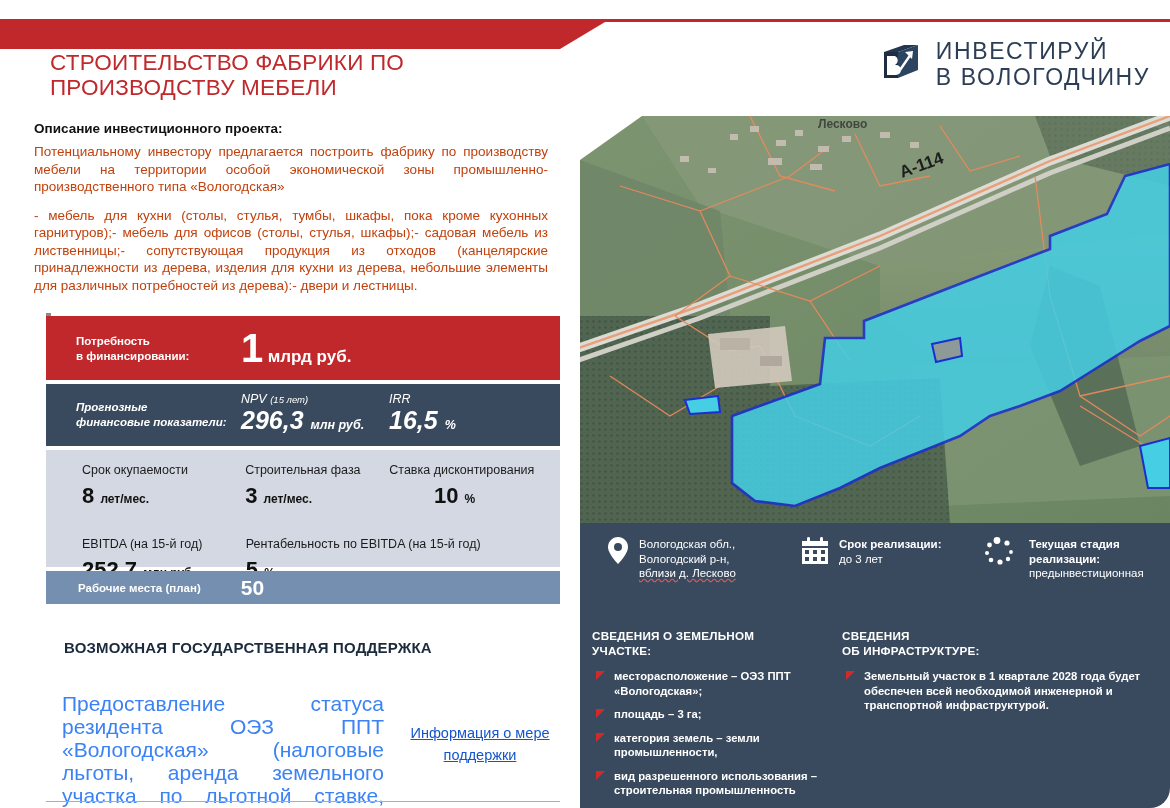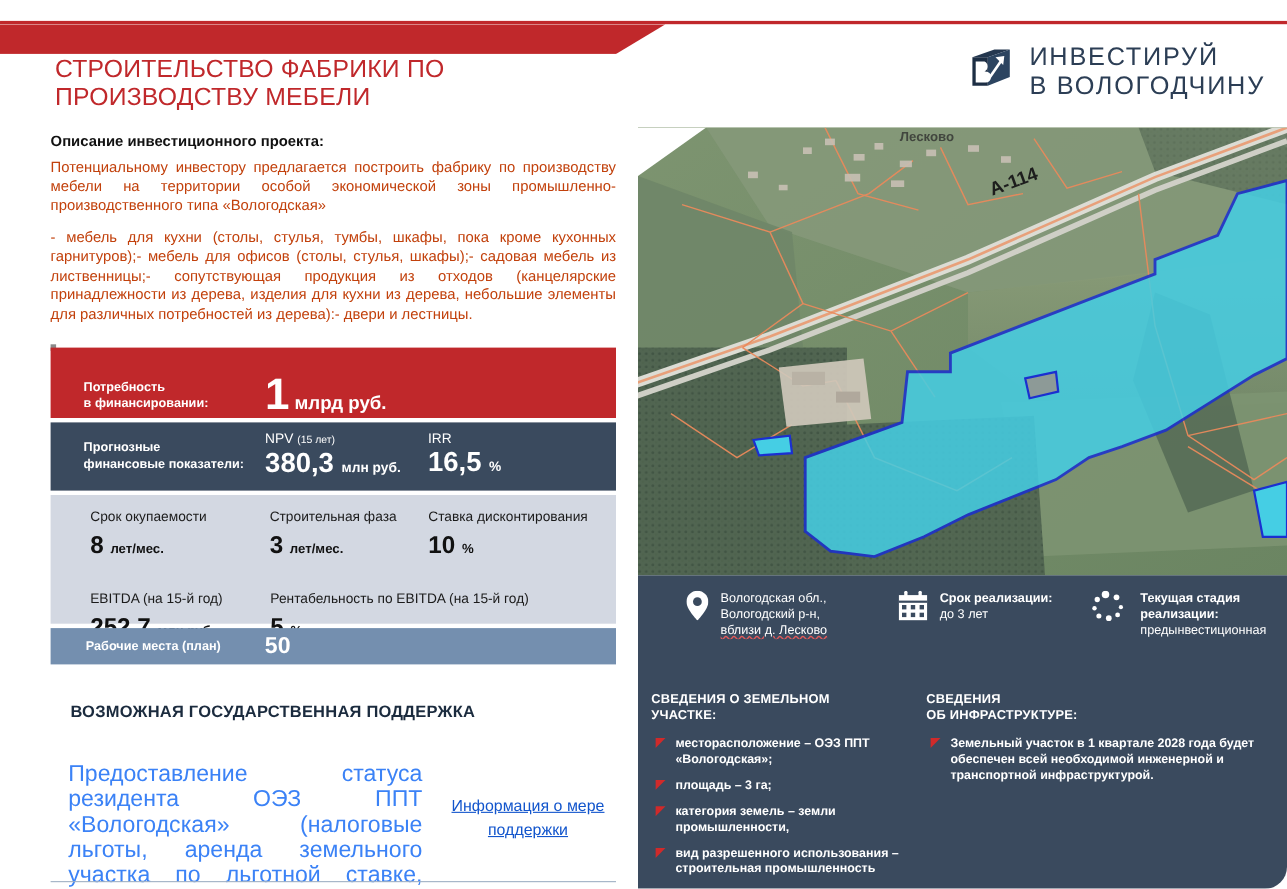--- a/index.html
+++ b/index.html
@@ -19,78 +19,78 @@
 
   
   .title{position:absolute;left:50px;top:50px;width:520px;
          color:#C0282B;font-size:22.5px;line-height:25px;font-weight:400;letter-spacing:.2px;}
 
   .logo{position:absolute;right:20px;top:38px;display:flex;align-items:center;gap:14px;}
   .logo-mark{width:48px;height:48px;flex:0 0 48px;}
   .logo-txt{color:#2C3E55;font-size:23px;line-height:26px;letter-spacing:1.6px;font-weight:400;}
 
   
-  .leftcol{position:absolute;left:46px;top:120px;width:514px;}
+  .leftcol{position:absolute;left:34px;top:120px;width:514px;}
   .lbl{font-size:13.5px;font-weight:bold;color:#111;margin:0 0 6px 0;line-height:17px;}
   .para{font-size:13.5px;color:#c2410c;line-height:17.5px;text-align:justify;margin:0 0 11px 0;}
 
   
   .fin{position:absolute;left:46px;top:316px;width:514px;}
   .fin .tick{position:absolute;left:0;top:-3px;width:5px;height:6px;background:#8a8a8a;}
   .band{position:relative;box-sizing:border-box;}
   .band-red{background:#C0282B;height:64px;padding:14px 0 0 30px;}
   .band-navy{background:#3A4A5E;height:62px;padding:0 0 0 30px;}
   .band-gray{background:#D3D8E2;height:117px;padding:12px 0 0 36px;}
   .band-blue{background:#748FAF;height:33px;padding:0 0 0 32px;display:flex;align-items:center;gap:40px;}
   .gap{height:4px;background:#fff;}
 
   .cap{color:#fff;font-size:11.5px;font-weight:bold;line-height:15px;}
   .cap-dark{color:#fff;font-size:11.5px;font-weight:bold;line-height:15px;}
 
-  .red-row{display:flex;align-items:flex-start;margin-top:11px;}
+  .red-row{display:flex;align-items:flex-start;}
   .red-cap{width:165px;padding-top:4px;}
   .big-white{color:#fff;font-size:40px;font-weight:bold;line-height:36px;}
   .unit-white{color:#fff;font-size:17px;font-weight:bold;}
 
-  .navy-row{display:flex;align-items:center;height:62px;}
+  .navy-row{display:flex;align-items:center;height:62px;font-style:italic;}
   .navy-cap{width:165px;}
   .kpi{width:148px;}
   .kpi .k-lbl{color:#ffffff;font-size:12.5px;line-height:15px;font-weight:400;}
   .kpi .k-lbl small{font-size:9.5px;}
   .kpi .k-val{color:#fff;font-size:25px;font-weight:bold;line-height:27px;}
   .kpi .k-val span{font-size:12.5px;font-weight:bold;}
 
   .grid2{display:flex;}
   .cell{font-size:12.5px;color:#1b1b1b;}
   .cell .c-lbl{font-size:12.5px;line-height:16px;color:#1b1b1b;}
   .cell .c-val{font-size:22px;font-weight:bold;color:#111;line-height:30px;margin-top:3px;}
   .cell .c-val span{font-size:12px;font-weight:bold;}
   .c1{width:172px;}
   .c2{width:152px;}
   .c3{width:180px;}
-  .c3 .c-val{padding-right:40px;}
+  .c3 .c-val{text-align:center;padding-right:40px;}
 
   .jobs-lbl{color:#fff;font-size:11.5px;font-weight:bold;}
   .jobs-val{color:#fff;font-size:21px;font-weight:bold;}
 
   
   .support-h{position:absolute;left:64px;top:639px;font-size:15px;font-weight:bold;color:#1b2b3e;letter-spacing:.2px;}
   .support-body{position:absolute;left:62px;top:692px;width:500px;display:flex;gap:26px;align-items:flex-start;}
   .support-txt{width:322px;font-size:21px;line-height:23px;color:#3b82f6;text-align:justify;}
   .support-link{width:140px;font-size:14.5px;line-height:22px;color:#1255CC;text-decoration:underline;text-align:center;cursor:pointer;padding-top:30px;}
   .hr-bottom{position:absolute;left:46px;top:801px;width:514px;height:1px;background:#9FB0C4;}
 
   
   .mapwrap{position:absolute;left:580px;top:116px;width:590px;height:407px;overflow:hidden;background:#6f8a5e;}
   .mapwrap svg{display:block;}
 
   .info-navy{position:absolute;left:580px;top:523px;width:590px;height:285px;background:#3A4A5E;}
 
   .iconrow{position:absolute;left:0;top:14px;width:590px;display:flex;}
-  .iblk{display:flex;gap:11px;align-items:flex-start;justify-content:center;}
+  .iblk{display:flex;gap:11px;align-items:flex-start;}
   .iblk .itxt{color:#fff;font-size:11.5px;line-height:14.5px;}
   .iblk .itxt b{font-weight:bold;}
   .i1{margin-left:28px;width:160px;}
   .i2{margin-left:34px;width:170px;}
   .i3{margin-left:12px;width:175px;}
   .spell{text-decoration:underline;text-decoration-style:wavy;text-decoration-color:#e05a5a;}
 
   .cols{position:absolute;left:0;top:105px;width:714px;display:flex;}
   .col-a{margin-left:12px;width:250px;}
   .col-b{margin-left:0px;width:320px;}
@@ -153,21 +153,21 @@
 
     <div class="band band-navy">
       <div class="navy-row">
         <div class="navy-cap">
           <div class="cap-dark">Прогнозные</div>
           <div class="cap-dark">финансовые показатели:</div>
         </div>
         <div class="kpi">
           <div class="k-lbl"><span>NPV</span>
             <small>(15 лет)</small></div>
-          <div class="k-val"><span style="font-size:25px">380,3</span>
+          <div class="k-val"><span style="font-size:25px">296,3</span>
             <span>млн руб.</span></div>
         </div>
         <div class="kpi">
           <div class="k-lbl"><span>IRR</span></div>
           <div class="k-val"><span style="font-size:25px">16,5</span>
             <span>%</span></div>
         </div>
       </div>
     </div>
 

